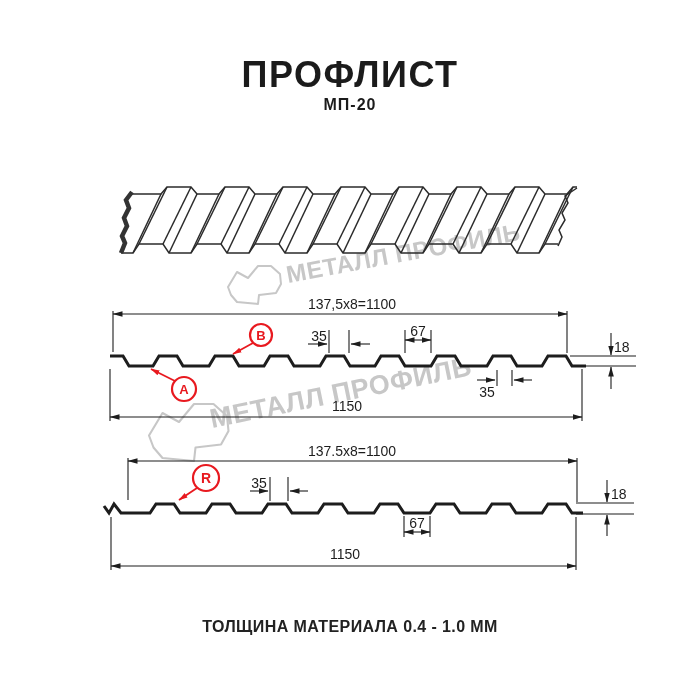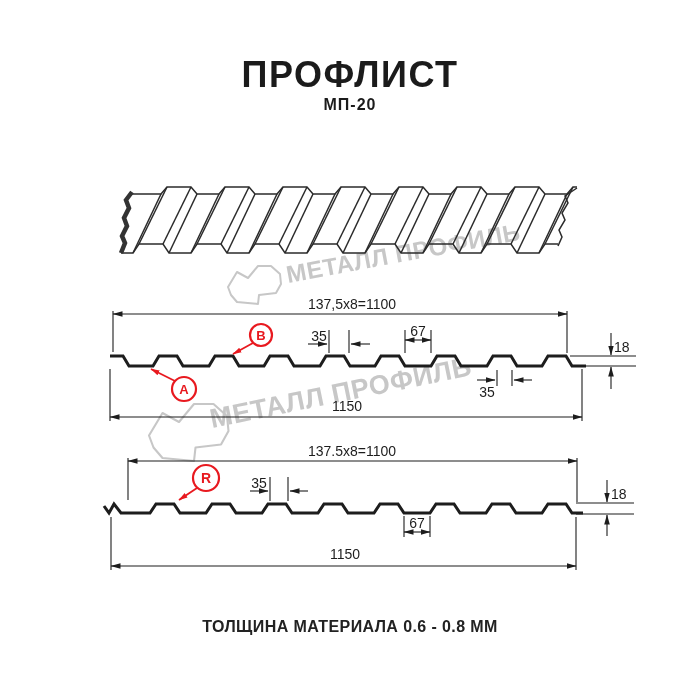--- a/index.html
+++ b/index.html
@@ -170,14 +170,14 @@
       <line class="dim" x1="576" y1="517" x2="576" y2="570"></line>
       <line class="dim" x1="111" y1="566" x2="576" y2="566" marker-start="url(#mA)" marker-end="url(#mA)"></line>
       <text class="dimtext" x="345" y="559" text-anchor="middle">1150</text>
 
       <circle class="redc" cx="206" cy="478" r="13"></circle>
       <text class="redtext" style="font-size:14px" x="206" y="483" text-anchor="middle">R</text>
       <line class="redl" x1="197" y1="488" x2="179" y2="500" marker-end="url(#mR)"></line>
     </g>
   </svg>
 
-  <div class="footer">ТОЛЩИНА МАТЕРИАЛА 0.6 - 0.8 ММ</div>
+  <div class="footer">ТОЛЩИНА МАТЕРИАЛА 0.4 - 1.0 ММ</div>
 </div>
 
 </body></html>

